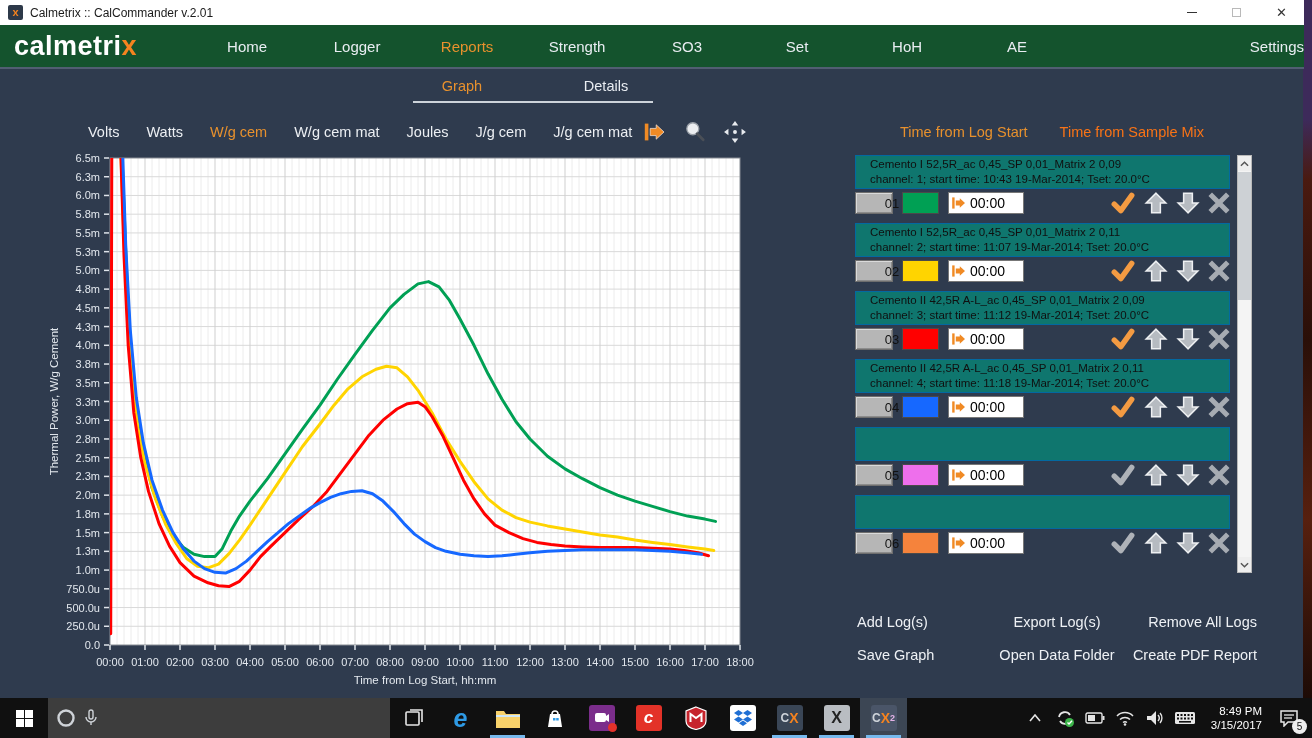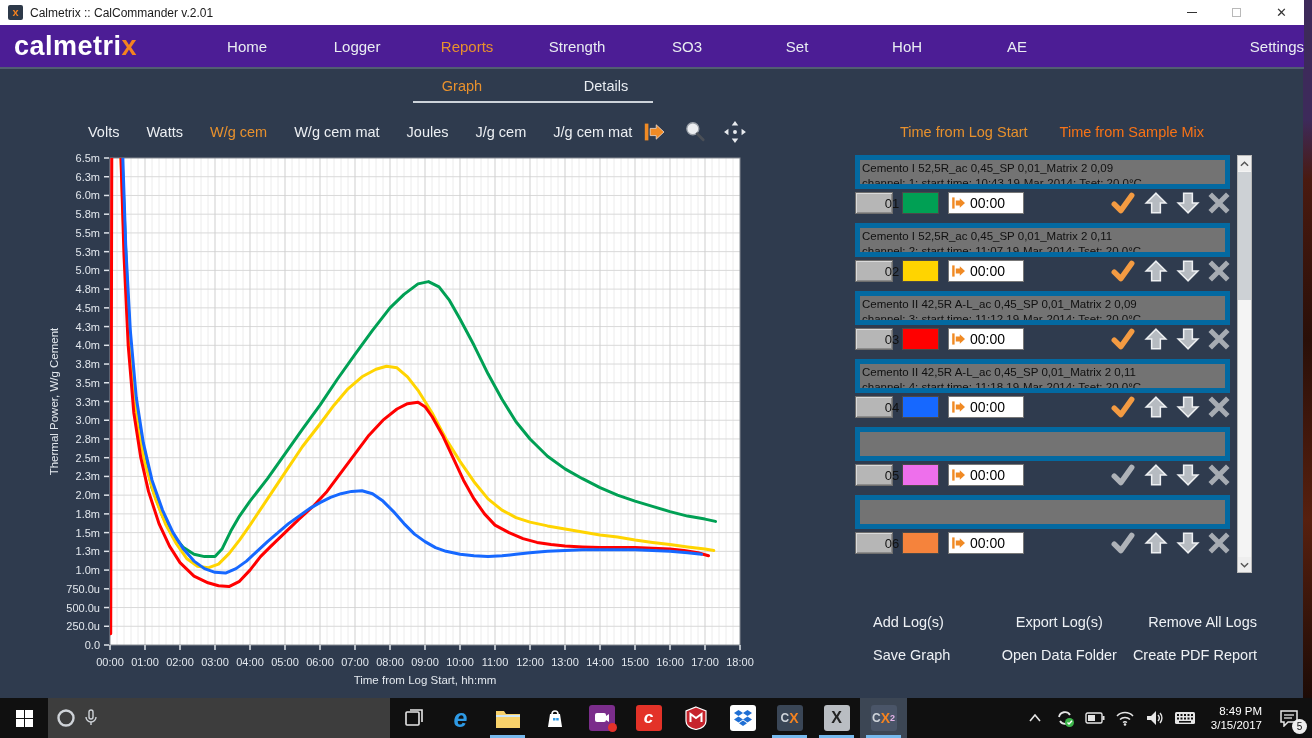--- a/index.html
+++ b/index.html
@@ -14,21 +14,21 @@
   .titlebar{position:absolute;left:0;top:0;width:1304px;height:25px;background:#fff;display:flex;align-items:center;}
   .titlebar .app-ico{width:15px;height:15px;margin:0 7px 0 8px;background:#2d3949;border-radius:2px;
     color:#F5831F;font-size:11px;font-weight:bold;display:flex;align-items:center;justify-content:center;line-height:1;}
   .titlebar .ttext{font-size:12px;color:#1a1a1a;}
   .winbtns{margin-left:auto;display:flex;height:100%;}
   .winbtn{width:45px;height:100%;display:flex;align-items:center;justify-content:center;color:#333;font-size:13px;}
   .winbtn .bar{width:10px;height:1px;background:#333;}
   .winbtn .sq{width:9px;height:9px;border:1px solid #b9b9b9;}
 
   
-  .navbar{position:absolute;left:0;top:25px;width:1304px;height:44px;background:#4c1d95;display:flex;align-items:center;border-bottom:2px solid #515e72;}
+  .navbar{position:absolute;left:0;top:25px;width:1304px;height:44px;background:#14532d;display:flex;align-items:center;border-bottom:2px solid #515e72;}
   .logo{margin-left:14px;font-size:27px;font-weight:bold;color:#fff;letter-spacing:.5px;}
   .logo b{color:#F5831F;}
   .nav-items{display:flex;margin-left:55px;}
   .nav-item{width:110px;text-align:center;font-size:15px;color:#e9edf2;cursor:default;}
   .nav-item.active{color:#E8912D;}
   .nav-settings{margin-left:auto;font-size:15px;color:#e9edf2;}
 
   
   .subtabs{position:absolute;left:413px;top:78px;display:flex;gap:46px;}
   .subtab{width:98px;text-align:center;font-size:14.5px;color:#e9edf2;}
@@ -48,40 +48,40 @@
 
   
   .chart-wrap{position:absolute;left:38px;top:152px;width:720px;height:540px;}
   #chart text{font-size:11px;fill:#e3e8ee;}
   #chart .axis-title{font-size:11.5px;}
 
   
   .right-panel{position:absolute;left:855px;top:152px;width:402px;height:546px;}
   .channel-list{position:absolute;left:0;top:3px;width:375px;display:flex;flex-direction:column;gap:9px;}
   .entry{display:flex;flex-direction:column;gap:3px;}
-  .entry-info{height:34px;background:#737373;border:5px solid #0369a1;padding:1px 2px;overflow:hidden;}
+  .entry-info{height:34px;background:#0f766e;border:1px solid #0369a1;padding:1px 14px;overflow:hidden;}
   .entry-title,.entry-meta{font-size:11.5px;color:#101010;line-height:15px;white-space:nowrap;}
   .entry-controls{display:flex;align-items:center;gap:9px;height:22px;}
   .entry-num{width:30px;height:22px;background:#b6b6b6;border:1px solid #6e6e6e;
     box-shadow:inset 1px 1px 0 #dadada, inset -1px -1px 0 #8c8c8c;
     font-size:13px;color:#111;display:flex;align-items:center;justify-content:center;padding-left:36px;}
   .entry-swatch{width:37px;height:22px;border:1px solid #4a4a4a;}
   .entry-time{width:76px;height:22px;background:#fff;border:1px solid #777;display:flex;align-items:center;gap:3px;padding-left:2px;}
   .entry-time span{font-size:14px;color:#000;}
   .entry-actions{margin-left:auto;display:flex;align-items:center;gap:8px;}
 
   
   .vscroll{position:absolute;left:382px;top:3px;width:15px;height:418px;background:#f4f4f4;border:1px solid #b9b9b9;}
   .vs-btn{position:absolute;left:0;width:13px;height:15px;background:#eee;display:flex;align-items:center;justify-content:center;}
   .vs-up{top:0;} .vs-down{bottom:0;}
   .vs-thumb{position:absolute;left:0;top:16px;width:13px;height:128px;background:#cdd1d5;}
 
   
   .actions{position:absolute;left:2px;top:462px;width:400px;display:grid;grid-template-columns:1fr 1fr 1fr;row-gap:17px;}
-  .action-btn{font-size:14.5px;color:#eef1f5;white-space:nowrap;margin-left:16px;}
+  .action-btn{font-size:14.5px;color:#eef1f5;white-space:nowrap;}
   .a-left{justify-self:start;} .a-mid{justify-self:center;} .a-right{justify-self:end;}
 
   
   .taskbar{position:absolute;left:0;top:698px;width:1312px;height:40px;background:#101010;display:flex;align-items:stretch;}
   .start-btn{width:48px;display:flex;align-items:center;justify-content:center;}
   .search-box{width:342px;background:#3d3d3d;display:flex;align-items:center;padding:0 8px;gap:8px;}
   .search-box input{flex:1;background:transparent;border:none;outline:none;font-size:14px;color:#cfcfcf;}
   .search-box input::placeholder{color:#c4c4c4;}
   .task-icon{width:47px;display:flex;align-items:center;justify-content:center;position:relative;}
   .task-icon.open::after{content:"";position:absolute;left:6px;right:6px;bottom:0;height:3px;background:#76b9ed;}

